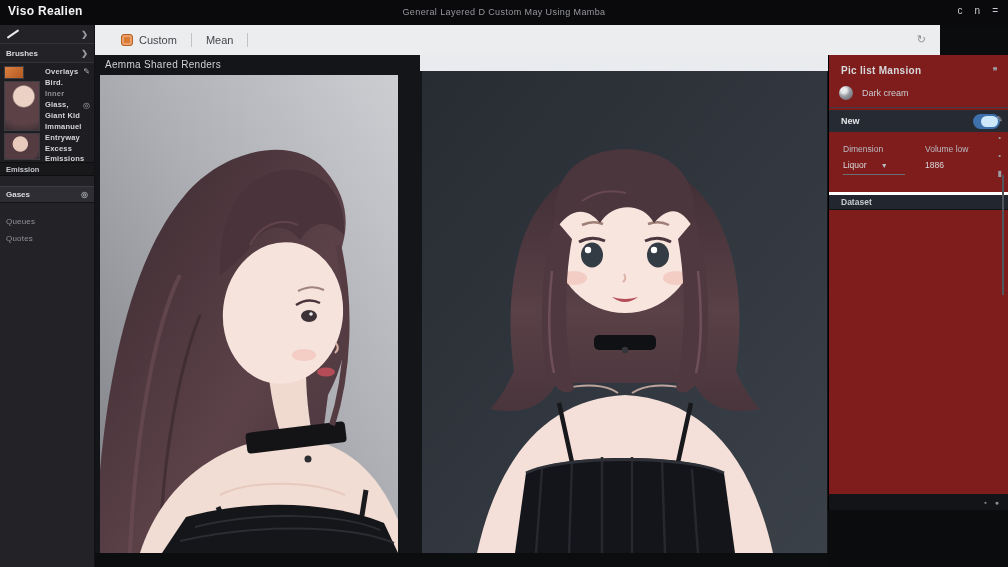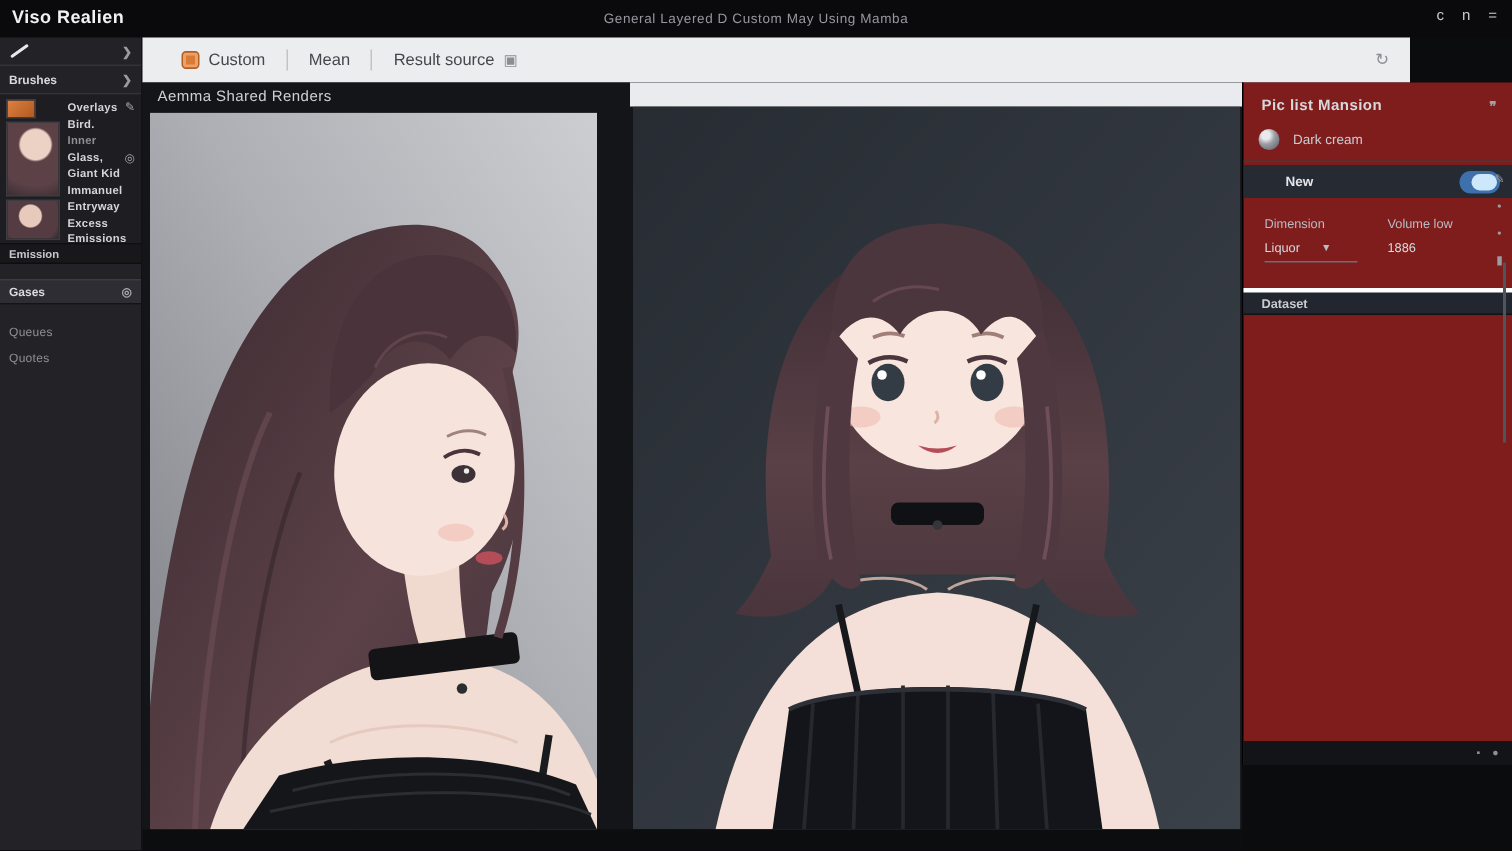--- a/index.html
+++ b/index.html
@@ -57,21 +57,21 @@
 
   
   .panel { position:absolute; left:828px; top:55px; width:180px; height:455px; background:#7f1d1d; border-left:1px solid #000; }
   .panel-header { display:flex; align-items:center; padding:10px 10px 6px 12px; color:#d6d8db; font-size:10px; font-weight:bold; letter-spacing:.3px; }
   .panel-header .grow { flex:1; }
   .quote-icon { color:#9fa2a7; font-size:9px; }
   .material-row { display:flex; align-items:center; gap:9px; padding:4px 12px 7px 10px; border-bottom:1px solid #3a3e45; }
   .sphere { width:14px; height:14px; border-radius:50%;
     background:radial-gradient(circle at 35% 30%, #e9eaec 0 20%, #9a9da3 45%, #55585e 100%); }
   .material-label { color:#caccd0; font-size:9px; }
-  .toggle-row { margin-top:2px; height:22px; background:#262b33; display:flex; align-items:center; padding:0 8px 0 28px; }
+  .toggle-row { margin-top:2px; height:22px; background:#262b33; display:flex; align-items:center; padding:0 8px 0 12px; }
   .toggle-label { flex:1; color:#e4e5e8; font-size:9px; font-weight:bold; }
   .switch { width:27px; height:15px; border-radius:8px; background:#3e70ab; position:relative; cursor:pointer; }
   .switch .knob { position:absolute; right:2px; top:2px; width:17px; height:11px; border-radius:6px; background:#cde8fa; }
   .fields { position:relative; padding:12px 12px 0 12px; }
   .field-col { position:absolute; top:12px; }
   .col1 { left:14px; } .col2 { left:96px; }
   .field-label { color:#b9bcc2; font-size:8.5px; margin-bottom:6px; }
   .field-value { color:#d9dadd; font-size:8.5px; display:flex; align-items:center; gap:14px; }
   .caret { color:#b9bcc2; font-size:7px; }
   .underline { margin-top:4px; width:62px; height:1px; background:#6a6e75; }
@@ -145,24 +145,20 @@
   <div class="toolbar">
     <div class="tab">
       <span class="tab-swatch"></span>
       <span>Custom</span>
     </div>
     <div class="tab-sep"></div>
     <div class="tab">
       <span>Mean</span>
     </div>
     <div class="tab-sep"></div>
-    <div class="tab">
-      <span>Result source</span>
-      <span class="badge-icon">▣</span>
-    </div>
     <span class="toolbar-right-icon">↻</span>
   </div>
 
   <div class="canvas">
     <span class="canvas-caption">Aemma Shared Renders</span>
 
     <div class="img-frame img-a">
       <svg width="298" height="478" viewBox="0 0 298 478">
         <defs>
           <linearGradient id="bgA" x1="0" y1="1" x2="1" y2="0">

